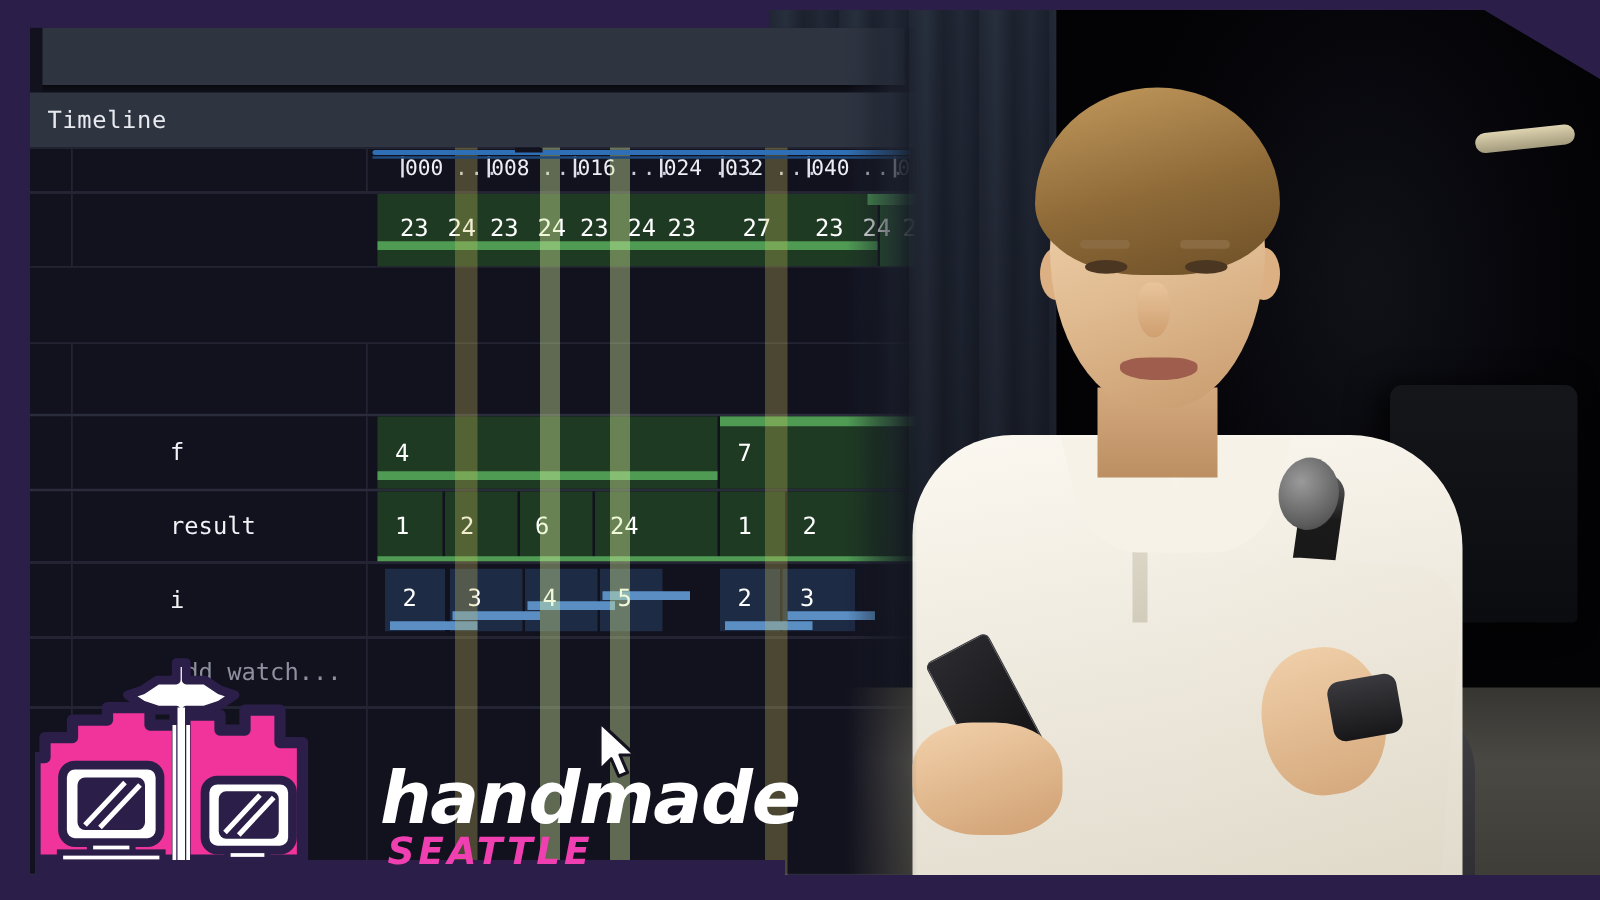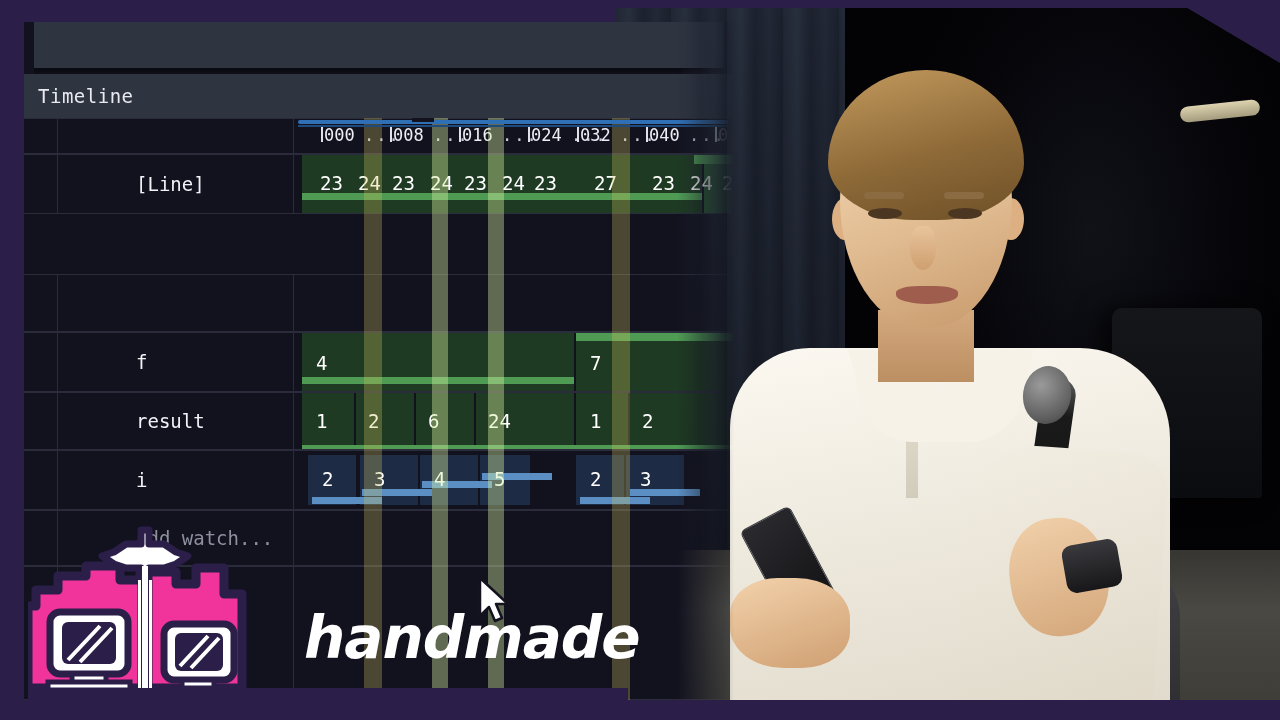--- a/index.html
+++ b/index.html
@@ -340,21 +340,20 @@
           <div class="tick-mark" style="left:352px;"></div>
           <div class="tick-label" style="left:355px;">040</div>
           <div class="dots" style="left:395px;">...</div>
           <div class="tick-mark" style="left:421px;"></div>
           <div class="tick-label" style="left:424px; color:#8b8e9a;">0</div>
         </div>
       </div>
 
       <div class="row" style="top:36px; height:60px;">
         <div class="cell-gutter"></div>
-        <div class="cell-label">[Line]</div>
         <div class="cell-track">
           <div class="blk green" style="left:8px;  top:0; width:400px; height:60px;"></div>
           <div class="blk green" style="left:410px;top:0; width:30px;  height:60px; background:#2b5c30;"></div>
 
           <div class="underbar" style="left:8px;  top:38px; width:400px;"></div>
 
           <div class="underbar" style="left:400px;top:0px;  width:42px; height:9px;"></div>
 
           <div class="blk" style="left:18px;  top:8px; width:34px; height:40px;">23</div>
           <div class="blk" style="left:56px;  top:8px; width:34px; height:40px;">24</div>
@@ -493,15 +492,16 @@
         <rect x="20" y="162" width="82" height="8" fill="#ffffff" stroke="#2b1f4a" stroke-width="5"></rect>
       </g>
       <g>
         <rect x="136" y="104" width="70" height="56" rx="10" fill="#ffffff" stroke="#2b1f4a" stroke-width="7"></rect>
         <rect x="147" y="113" width="48" height="38" rx="6" fill="#2b1f4a"></rect>
         <path d="M152 146 L180 116 M163 148 L191 118" stroke="#ffffff" stroke-width="4"></path>
         <rect x="154" y="160" width="32" height="8" fill="#ffffff" stroke="#2b1f4a" stroke-width="5"></rect>
       </g>
     </svg>
     <div class="logo-text">handmade</div>
+    <div class="logo-sub">SEATTLE</div>
   </div>
 
 </div>
 
 </body></html>

